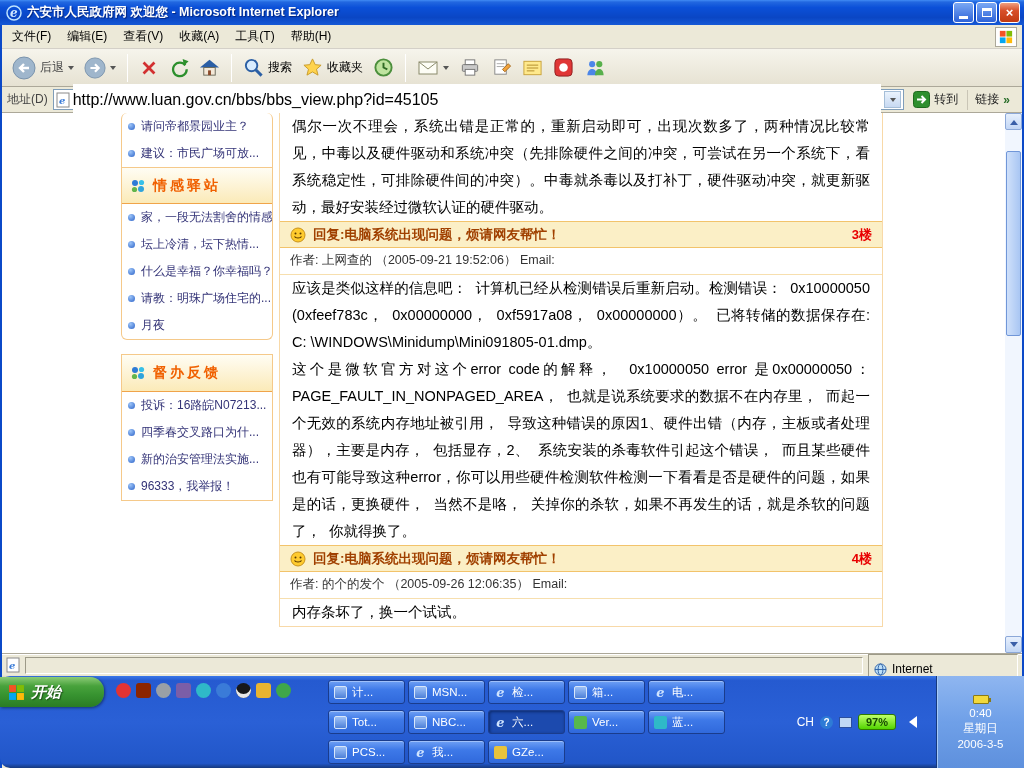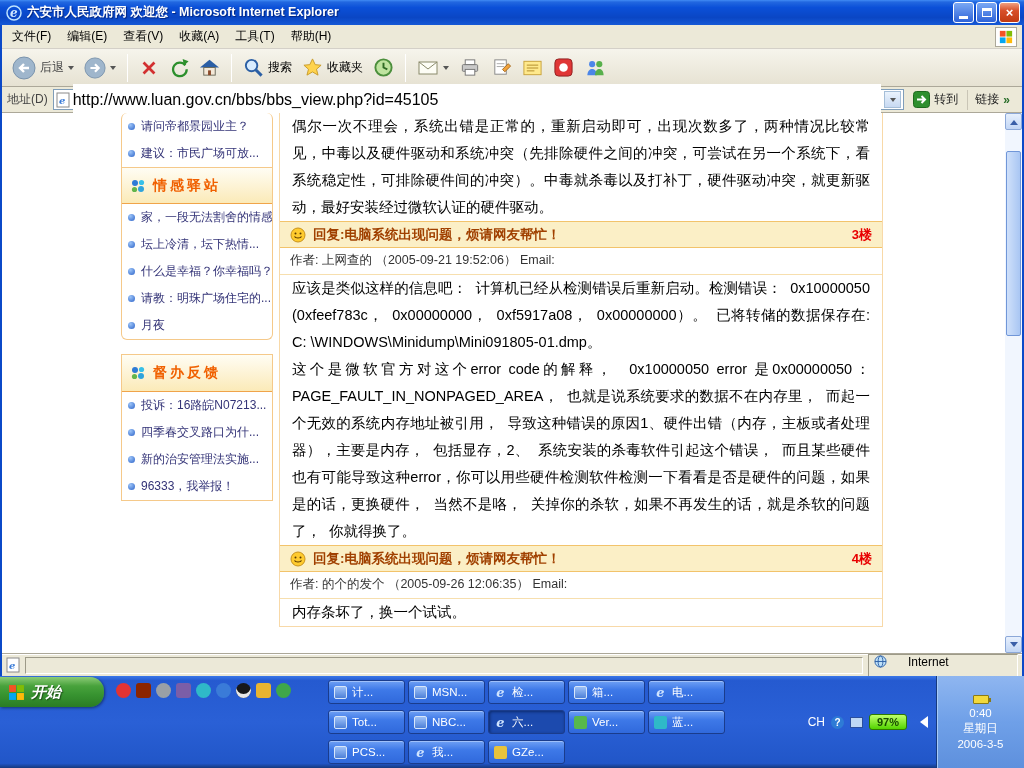--- a/index.html
+++ b/index.html
@@ -89,25 +89,25 @@
   .tri-down { width:0; height:0; border:4px solid transparent; border-top:5px solid #3A5FA8; margin-bottom:-3px; }
   .sb-thumb { position:absolute; left:1px; top:38px; width:15px; height:185px;
     background:linear-gradient(90deg,#CFE0FA,#A9C6F3); border:1px solid #7096D8; border-radius:2px; }
 
   
   .statusbar { position:absolute; top:653px; left:0; width:1020px; height:23px; background:#ECE9D8;
     border-top:1px solid #ACA899; box-shadow:inset 0 1px 0 #fff;
     display:flex; align-items:center; padding:0 4px; gap:5px; font-size:12px; }
   .sb-flex { flex:1; height:17px; border:1px solid; border-color:#9D9A88 #fff #fff #9D9A88; }
   .sb-inet { width:150px; height:23px; border:1px solid; border-color:#9D9A88 #fff #fff #9D9A88;
-    display:flex; align-items:flex-start; gap:21px; padding:0 5px; color:#000; }
+    display:flex; align-items:flex-end; gap:5px; padding:0 5px; color:#000; }
 
   
   .taskbar { position:absolute; top:676px; left:-2px; width:1024px; height:92px;
-    background:linear-gradient(180deg,#3A77E8 0%,#255AD0 5%,#2A60D6 50%,#2156C8 95%,#16397E 100%); }
+    background:linear-gradient(180deg,#3A77E8 0%,#255AD0 5%,#2A60D6 50%,#2156C8 95%,#16397E 100%);border-radius:10px; }
   .start { position:absolute; left:0; top:1px; height:30px; width:104px; border-radius:0 14px 14px 0;
     background:linear-gradient(180deg,#8CCB77 0%,#48A23C 30%,#379330 60%,#2A7C24 100%);
     display:flex; align-items:center; gap:6px; padding:0 16px 0 8px;
     box-shadow:1px 1px 3px rgba(0,0,0,.45); }
   .start-label { color:#fff; font-weight:bold; font-style:italic; font-size:15px; text-shadow:1px 1px 1px #1E4F18; }
   .ql { position:absolute; left:116px; top:7px; display:flex; align-items:center; gap:5px; }
   .qli { width:15px; height:15px; border-radius:3px; }
   .q1{background:#E23333;border-radius:50%;} .q2{background:#8B2500;}
   .q3{background:#9AA0A6;border-radius:50%;} .q4{background:#7B5EA7;}
   .q5{background:#2FB9C8;border-radius:50%;} .q6{background:#3A7BD8;border-radius:50%;}
@@ -126,21 +126,21 @@
   .ico-win { background:linear-gradient(180deg,#9FC2F8,#4E80D8); border:1px solid #D8E6FA; }
   .ico-green { background:#57B84C; } .ico-teal { background:#2FB9C8; } .ico-yellow { background:#E8C33C; }
   .tray { position:absolute; right:0; top:0; height:100%; display:flex; align-items:center; }
   .tray-ch { color:#fff; font-size:12px; margin:0 3px; }
   .tico { margin:0 3px; }
   .help-ico { width:13px; height:13px; border-radius:50%; background:#2E7BD6; color:#fff; font-size:10px;
     font-weight:bold; display:flex; align-items:center; justify-content:center; }
   .net-ico { width:13px; height:11px; background:#BFD8F5; border:1px solid #2B4F9E; }
   .badge97 { background:linear-gradient(180deg,#BFFF6A,#52D400); border:1px solid #2E7A00;
     border-radius:3px; color:#174A00; font-size:11px; font-weight:bold; padding:1px 7px; margin:0 3px; }
-  .clock { width:88px; height:100%; margin-left:4px;
+  .clock { width:88px; height:100%; margin-left:15px;
     background:linear-gradient(180deg,#8FB6F0 0%,#6FA0E8 50%,#5E90DD 100%);
     border-left:1px solid #16397E; box-shadow:inset 1px 0 0 #A8CBF8;
     display:flex; flex-direction:column; align-items:center; justify-content:center; gap:2px;
     color:#fff; font-size:11.5px; }
   .batt { width:16px; height:9px; background:#F2D93C; border:1px solid #8A7A16; border-radius:1px;
     position:relative; margin-bottom:1px; }
   .batt::after { content:""; position:absolute; right:-3px; top:2px; width:2px; height:4px; background:#8A7A16; }
   .vol-ico { width:0; height:0; border:6px solid transparent; border-right:8px solid #fff;
     margin:0 4px; position:relative; }
 </style>

